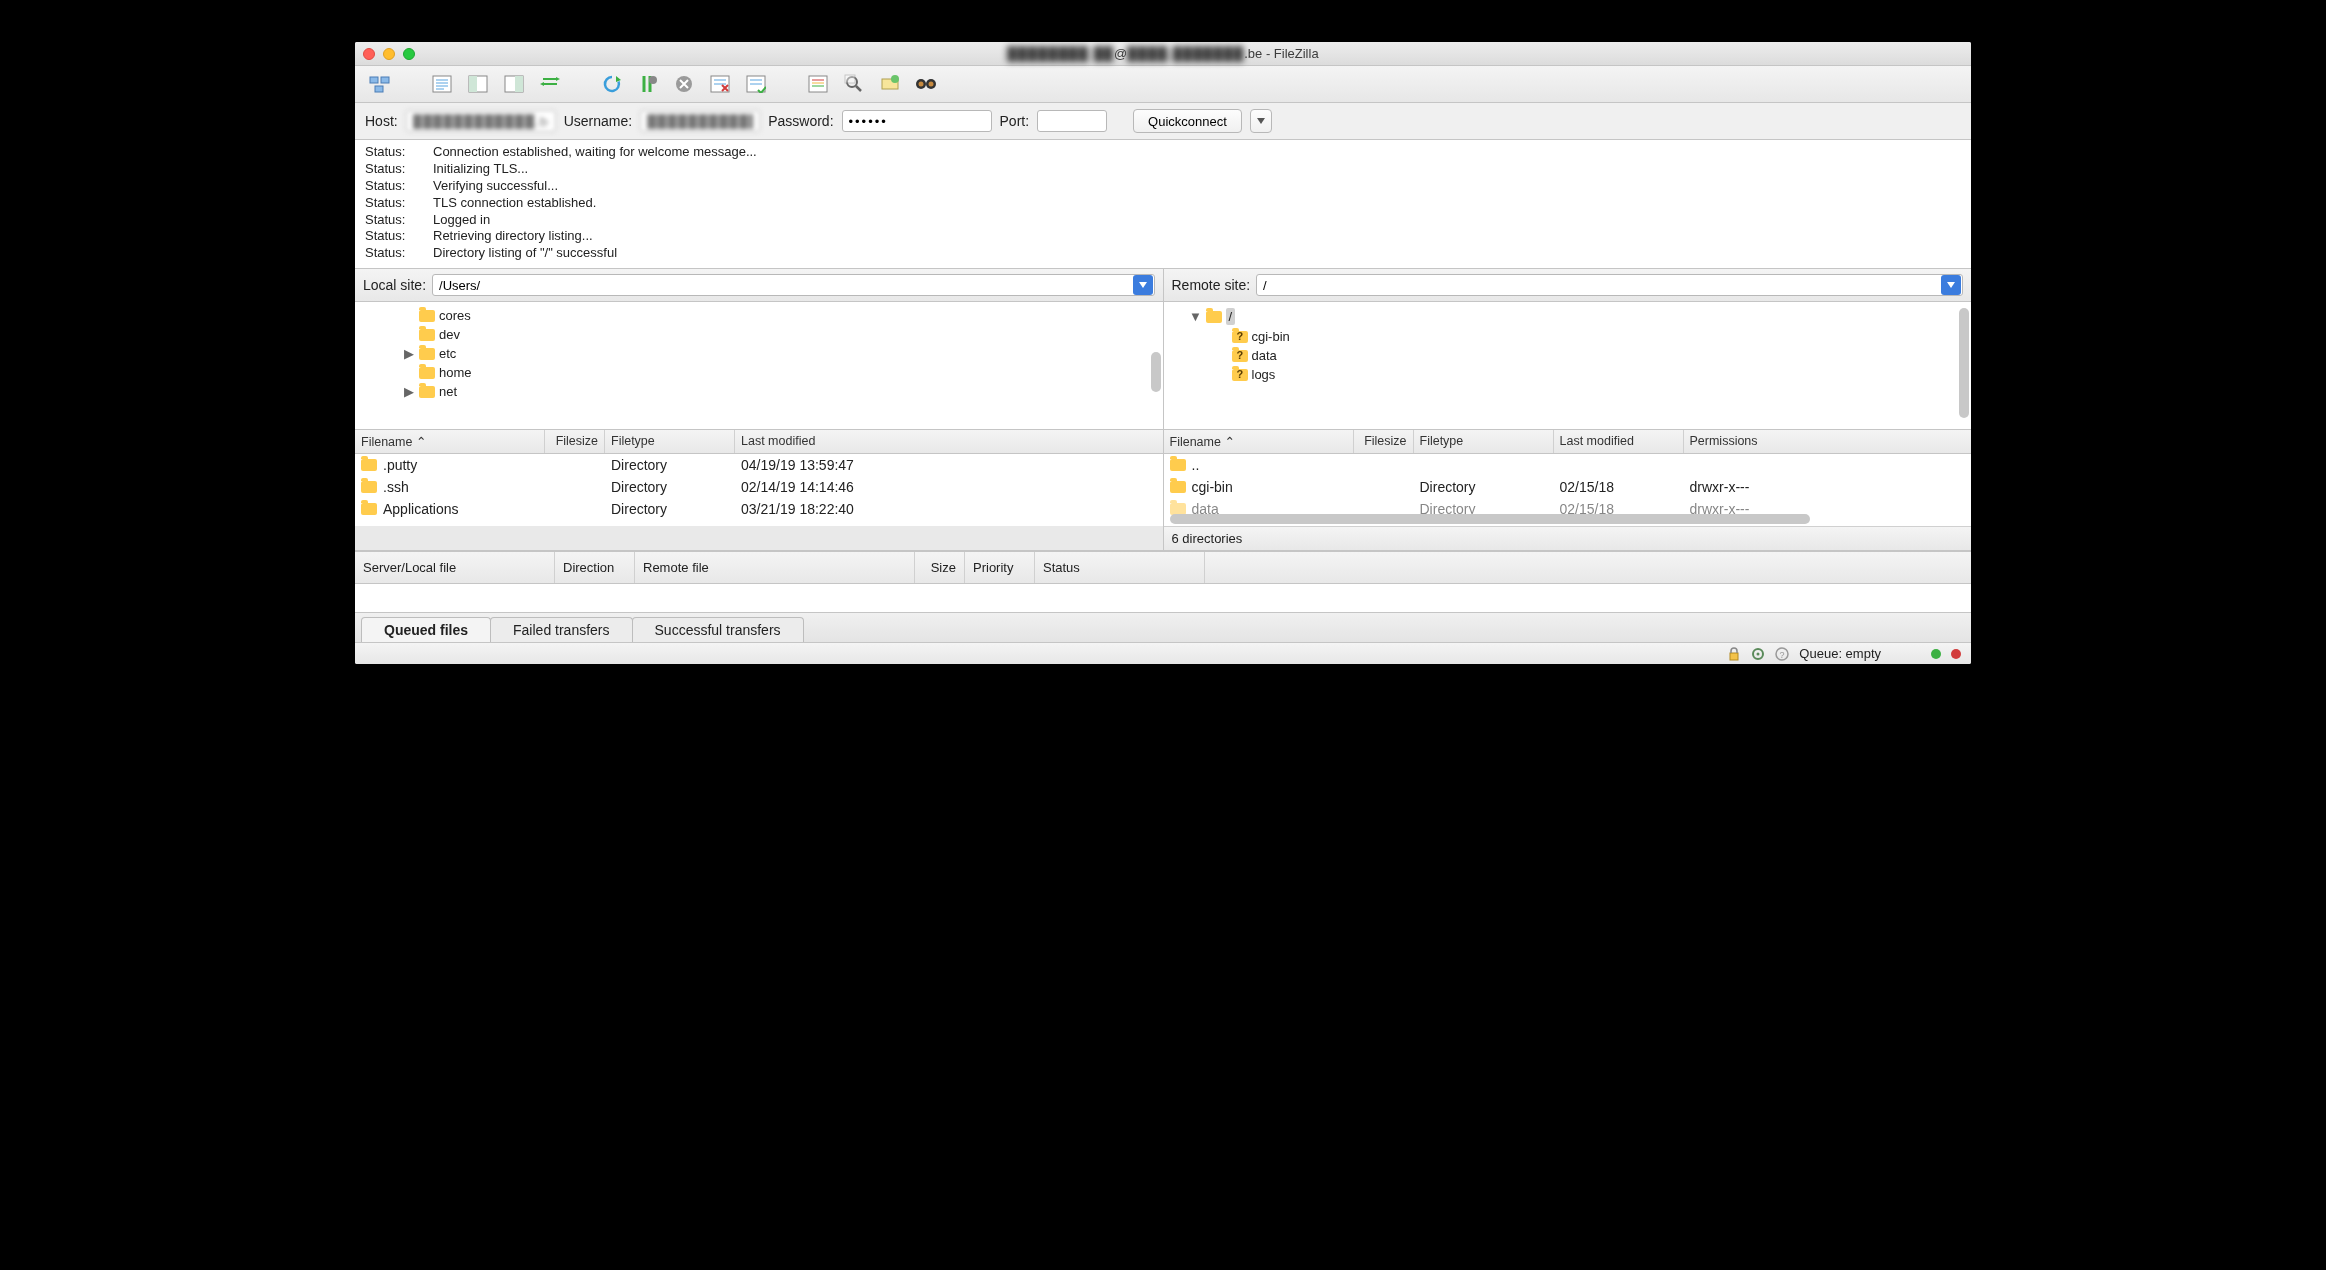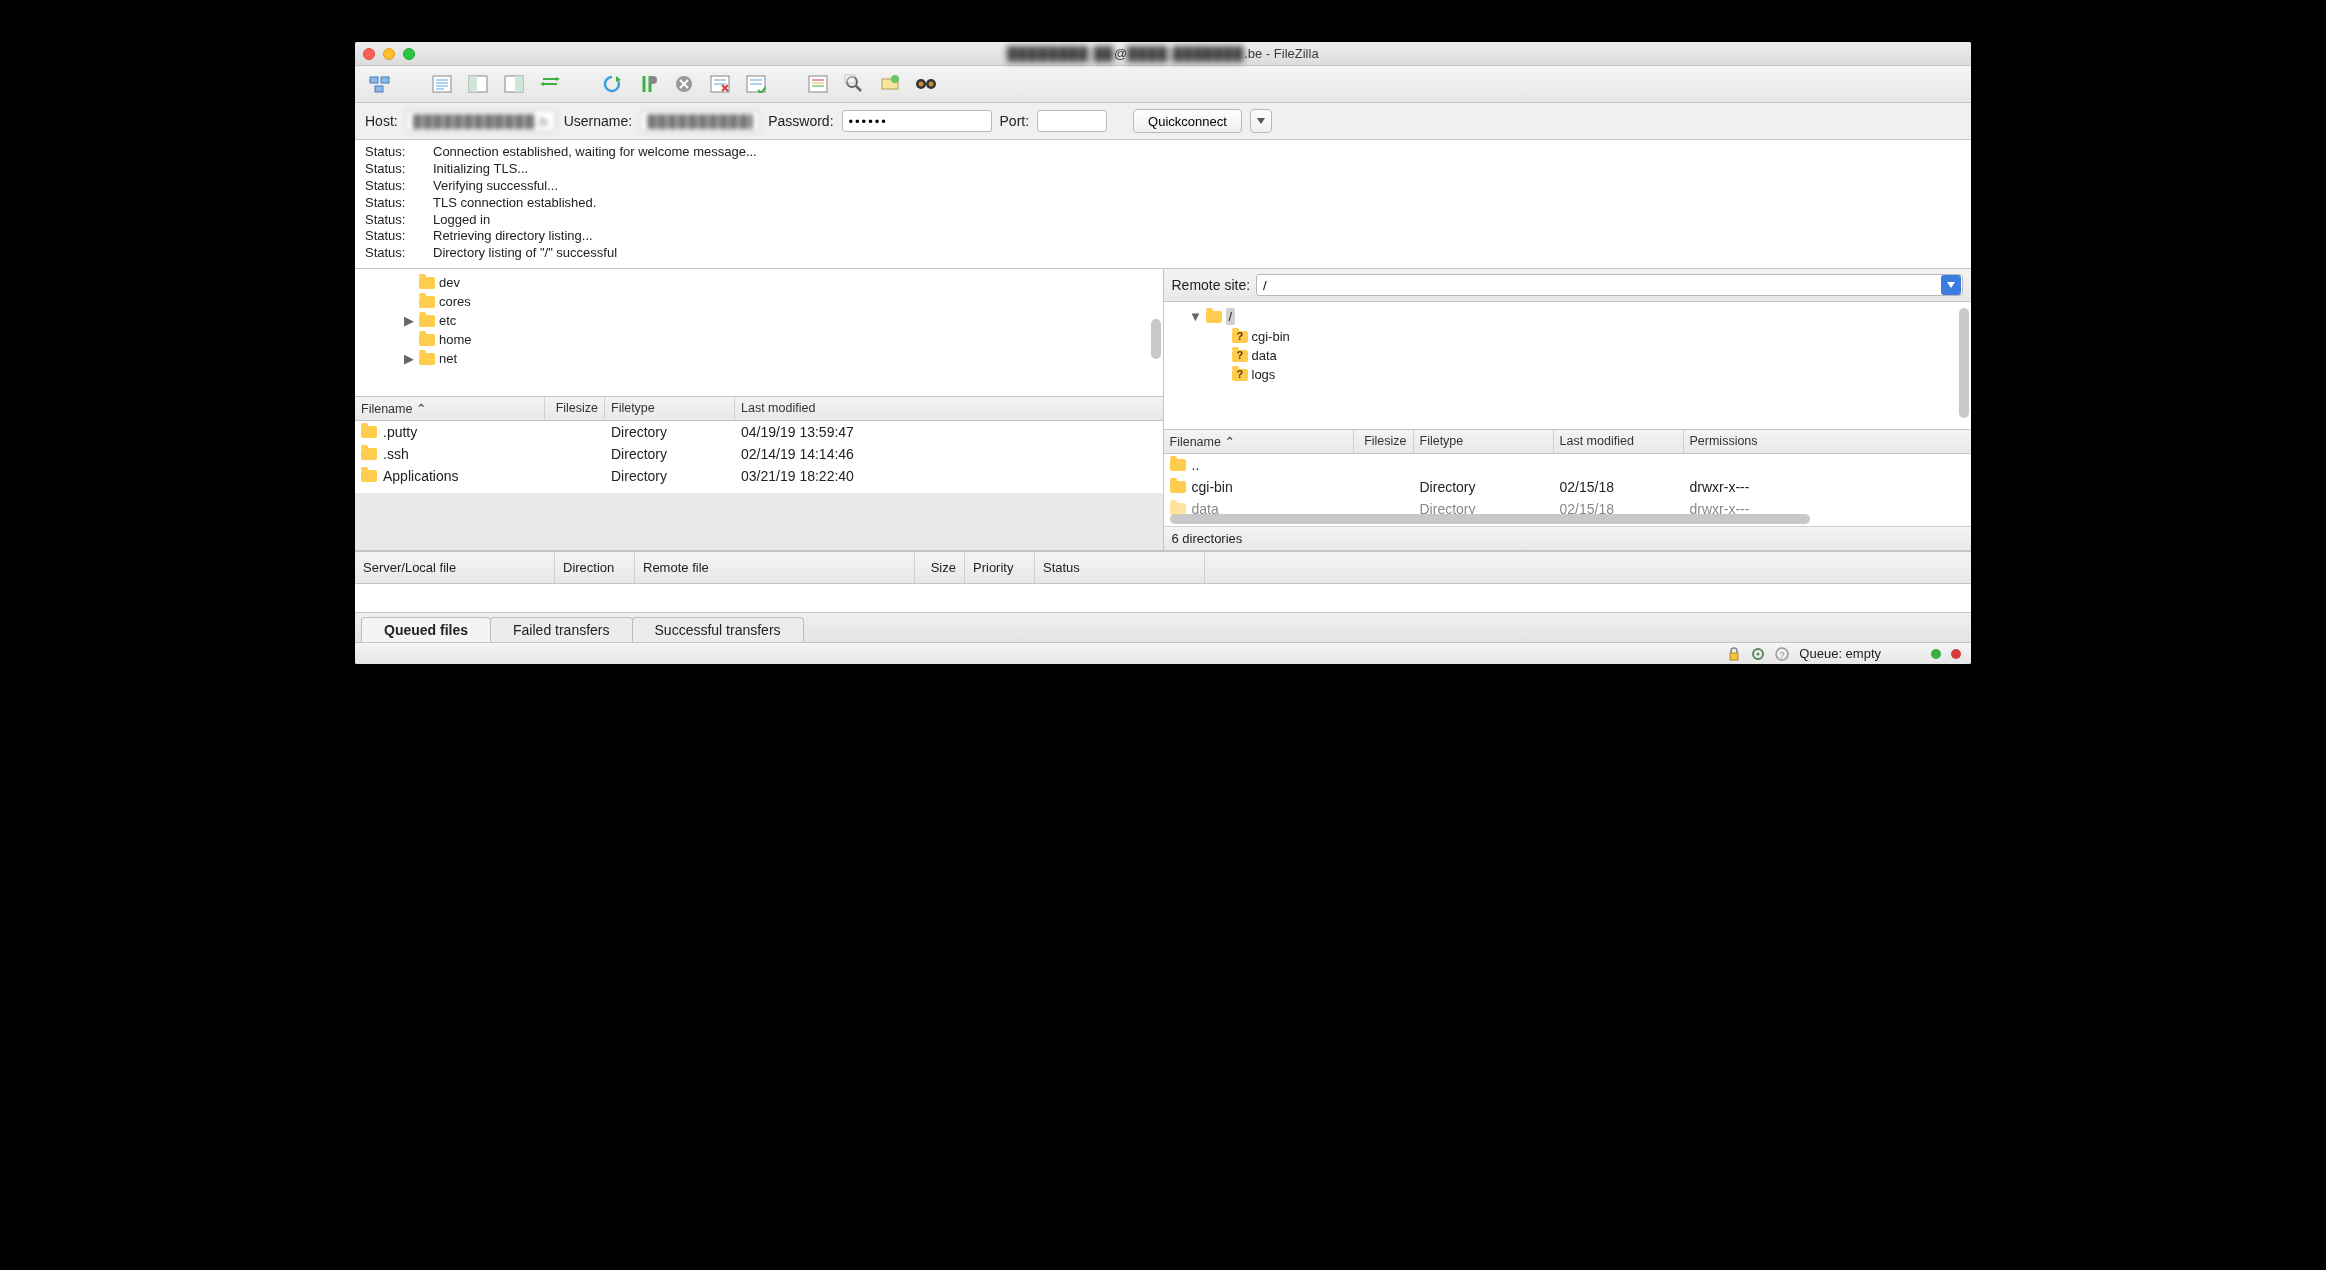--- a/index.html
+++ b/index.html
@@ -420,33 +420,44 @@
         <div class="row">
           <span class="lab">Status:</span>
           <span>Directory listing of "/" successful</span>
         </div>
       </div>
   </div>
 
   <div class="panes">
 
     <div class="pane">
+      <div class="pathbar">
+        <span>Local site:</span>
+        <div class="combo">
+          <input value="/Users/" style="">
+          <div class="dd">
+              <svg width="8" height="6">
+                <polygon points="0,0 8,0 4,6" fill="#fff"></polygon>
+              </svg>
+            </div>
+        </div>
+      </div>
       <div class="tree">
         <div class="tree-inner" id="local-tree">
             <div class="node">
               <span class="offset" style="width:36px"></span>
               <span class="tog"></span>
               <span class="folder"></span>
-              <span>dev</span>
+              <span>cores</span>
             </div>
             <div class="node">
               <span class="offset" style="width:36px"></span>
               <span class="tog"></span>
               <span class="folder"></span>
-              <span>cores</span>
+              <span>dev</span>
             </div>
             <div class="node">
               <span class="offset" style="width:36px"></span>
               <span class="tog">▶</span>
               <span class="folder"></span>
               <span>etc</span>
             </div>
             <div class="node">
               <span class="offset" style="width:36px"></span>
               <span class="tog"></span>

